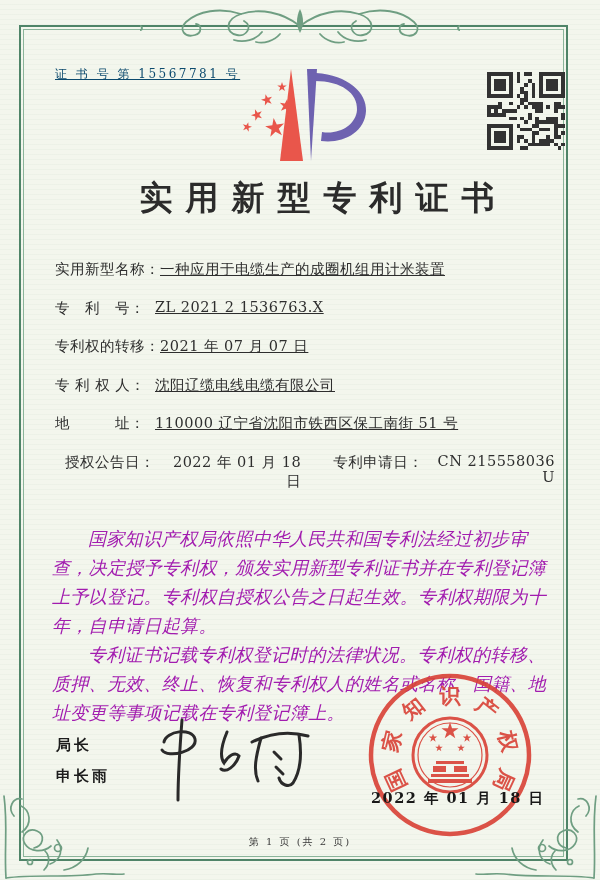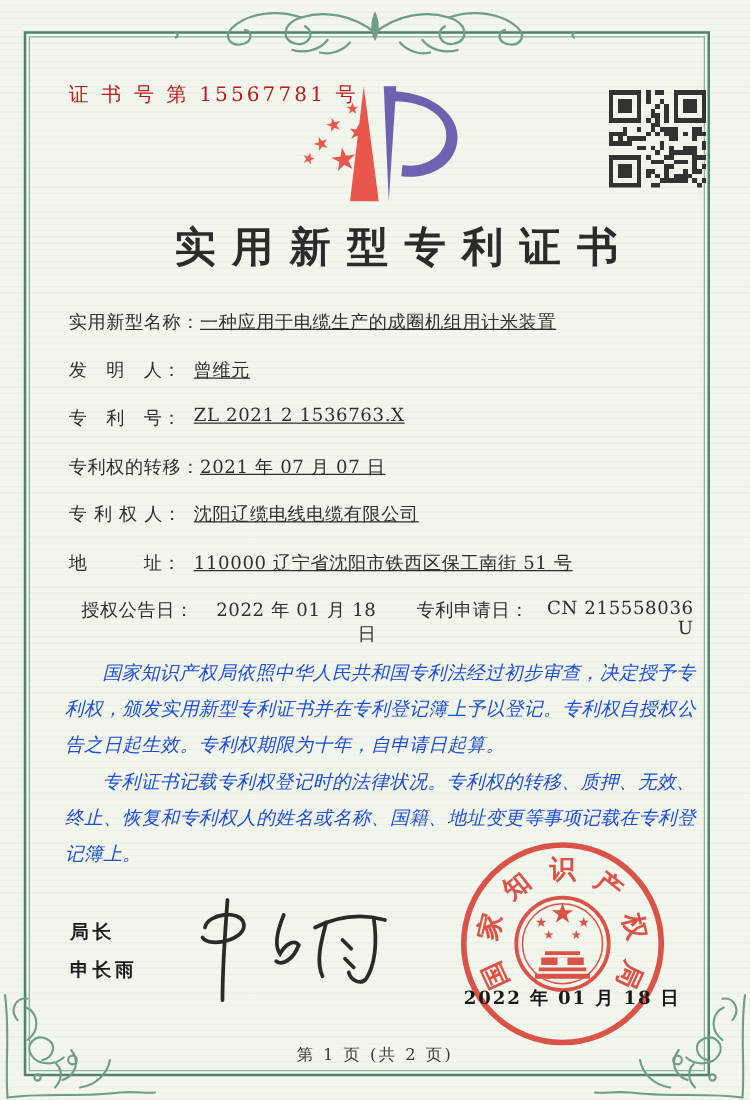--- a/index.html
+++ b/index.html
@@ -12,48 +12,48 @@
     content:"";position:absolute;inset:0;pointer-events:none;
     background:repeating-linear-gradient(0deg,rgba(120,165,135,0.055) 0 1px,transparent 1px 5px);
   }
   .frame-outer{position:absolute;left:19px;top:25px;width:545px;height:832px;border:2px solid #4f8468;}
   .frame-inner{position:absolute;inset:2px;border:1px solid #8ab49a;}
   .ornament{position:absolute;color:#6f9e82;}
   .ornament-top{left:140px;top:2px;width:320px;height:44px;}
   .ornament-corner{width:126px;height:96px;bottom:0;}
   .ornament-corner.left{left:0;}
   .ornament-corner.right{right:0;transform:scaleX(-1);}
-  .cert-no{position:absolute;left:55px;top:66px;font-size:16px;letter-spacing:2.5px;color:#b91c1c;}
+  .cert-no{position:absolute;left:55px;top:66px;font-size:12px;letter-spacing:2.5px;color:#0c4a6e;text-decoration:underline;}
   .logo{position:absolute;left:230px;top:64px;width:140px;height:108px;}
   .qr{position:absolute;left:487px;top:72px;width:78px;height:78px;}
   .title{
     position:absolute;left:0;right:0;top:176px;text-align:center;
     font-size:33px;font-weight:700;letter-spacing:13px;text-indent:13px;color:#2b2b2b;padding-left:34px;
   }
-  .fields{position:absolute;left:55px;top:248px;width:500px;}
+  .fields{position:absolute;left:55px;top:260px;width:500px;}
   .row{display:flex;align-items:flex-start;height:38.5px;font-size:14.5px;color:#2e2e2e;letter-spacing:0.5px;}
   .row .label{flex:0 0 100px;white-space:pre;}
   .row .value{flex:1;white-space:pre-wrap;text-decoration:underline;}
   .grant-pair{display:flex;text-align:right;}
   .grant-pair .pair2{margin-left:26px;display:flex;}
   .grant-pair .pair2 .label{flex:0 0 96px;}
   .paras{
     position:absolute;left:52px;top:524px;width:505px;
-    font-size:15px;line-height:29px;color:#1d4ed8;font-style:italic;
+    font-size:18px;line-height:29px;color:#a21caf;font-style:italic;
   }
   .paras p{margin:0;text-indent:2em;letter-spacing:0.3px;}
   .signer{position:absolute;left:56px;top:730px;font-size:15px;line-height:31px;letter-spacing:3px;color:#1d1d1d;font-weight:600;font-family:"DejaVu Sans","Liberation Sans",sans-serif;}
   .signature{position:absolute;left:148px;top:712px;width:175px;height:95px;}
   .seal{position:absolute;left:362px;top:667px;width:176px;height:176px;opacity:0.92;}
   .seal-char{font-size:21px;font-weight:700;fill:#d9453a;text-anchor:middle;dominant-baseline:central;}
   .seal-date{
     position:absolute;left:371px;top:789px;font-size:14.5px;font-weight:600;
     letter-spacing:1.5px;color:#181818;z-index:3;
   }
-  .footer{position:absolute;left:0;right:0;top:835px;text-align:center;font-size:13px;letter-spacing:2px;color:#3a3a3a;}
+  .footer{position:absolute;left:0;right:0;top:835px;text-align:center;font-size:10px;letter-spacing:2px;color:#3a3a3a;}
 </style>
 </head>
 <body>
 
 <div class="page">
 
   <div class="frame-outer">
     <div class="frame-inner"></div>
   </div>
 
@@ -332,24 +332,20 @@
     </svg>
 
   <div class="title">实用新型专利证书</div>
 
   <div class="fields">
     <div class="row">
       <span class="label">实用新型名称：</span>
       <span class="value">一种应用于电缆生产的成圈机组用计米装置</span>
     </div>
     <div class="row">
-      <span class="label">发　明　人：</span>
-      <span class="value">曾维元</span>
-    </div>
-    <div class="row">
       <span class="label">专　利　号：</span>
       <span class="value">ZL 2021 2 1536763.X</span>
     </div>
     <div class="row">
       <span class="label">专利权的转移：</span>
       <span class="value">2021 年 07 月 07 日</span>
     </div>
     <div class="row">
       <span class="label">专 利 权 人：</span>
       <span class="value">沈阳辽缆电线电缆有限公司</span>

